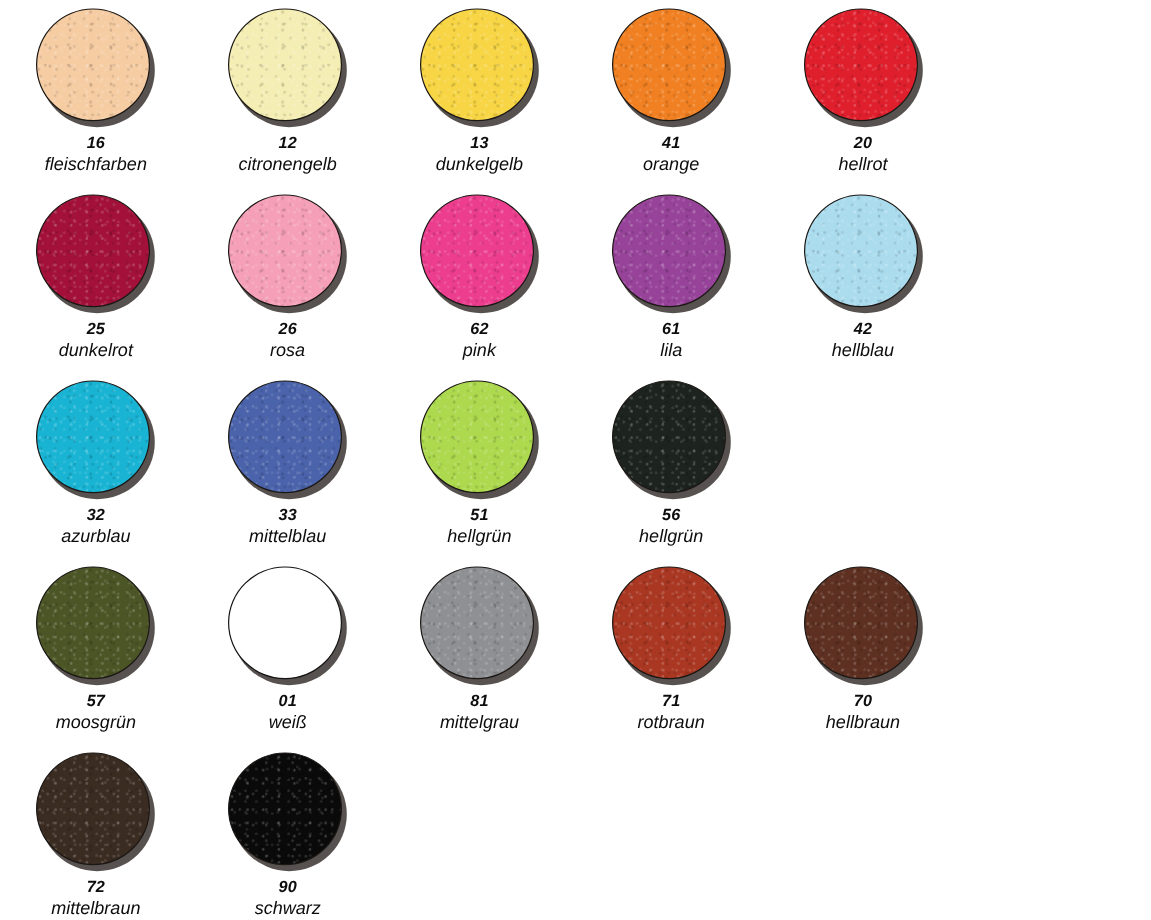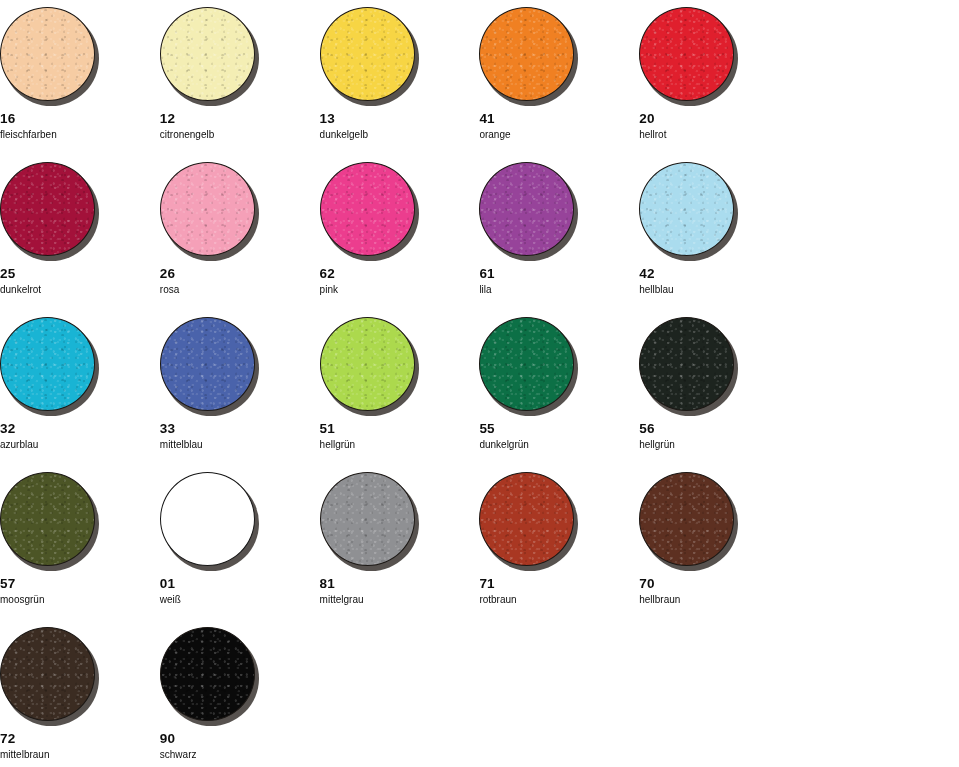--- a/index.html
+++ b/index.html
@@ -31,22 +31,23 @@
     height: 155px;
     width: 959px;
   }
 
   .swatch-cell {
     width: 159.8px;
     height: 155px;
     position: relative;
     display: flex;
     flex-direction: column;
-    align-items: flex-start;
+    align-items: center;
     box-sizing: border-box;
+    font-style: italic;
   }
 
   
   .disc-wrap {
     position: relative;
     width: 99px;
     height: 98px;
     margin-top: 7px;
     flex: none;
   }
@@ -98,21 +99,21 @@
   .swatch-code {
     margin-top: 7px;
     font-size: 13.5px;
     font-weight: bold;
     line-height: 1.05;
     letter-spacing: 0.2px;
     text-align: center;
   }
   .swatch-name {
     margin-top: 4px;
-    font-size: 10px;
+    font-size: 15px;
     font-weight: normal;
     line-height: 1.05;
     text-align: center;
     white-space: nowrap;
   }
 </style>
 </head>
 <body style="background-color: rgb(255, 255, 255);">
 
 <div id="swatch-sheet">
@@ -222,28 +223,20 @@
         <div class="disc-wrap">
           <div class="disc-shadow"></div>
           <div class="disc" style="background-color: rgb(172, 217, 77);"></div>
         </div>
         <div class="swatch-code">51</div>
         <div class="swatch-name">hellgrün</div>
       </div>
       <div class="swatch-cell">
         <div class="disc-wrap">
           <div class="disc-shadow"></div>
-          <div class="disc" style="background-color: rgb(12, 112, 70);"></div>
-        </div>
-        <div class="swatch-code">55</div>
-        <div class="swatch-name">dunkelgrün</div>
-      </div>
-      <div class="swatch-cell">
-        <div class="disc-wrap">
-          <div class="disc-shadow"></div>
           <div class="disc" style="background-color: rgb(29, 36, 31);"></div>
         </div>
         <div class="swatch-code">56</div>
         <div class="swatch-name">hellgrün</div>
       </div>
     </div>
     <div class="swatch-row">
       <div class="swatch-cell">
         <div class="disc-wrap">
           <div class="disc-shadow"></div>

